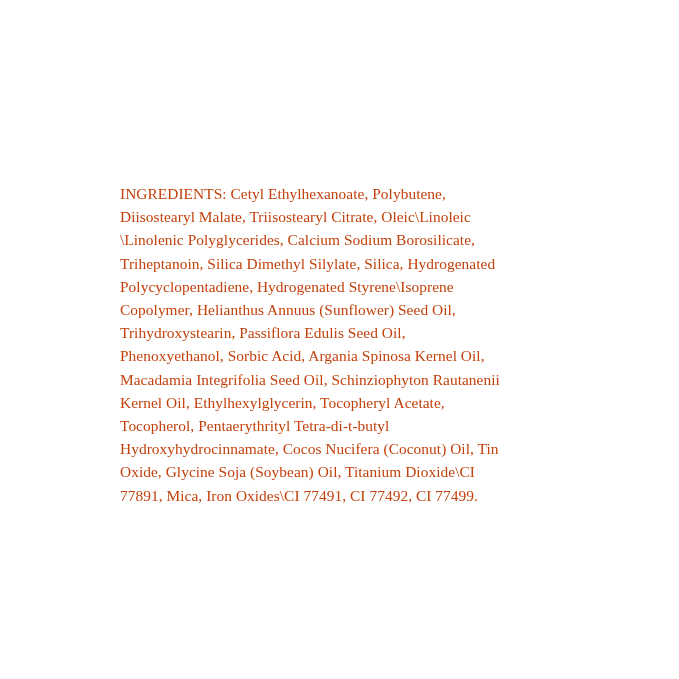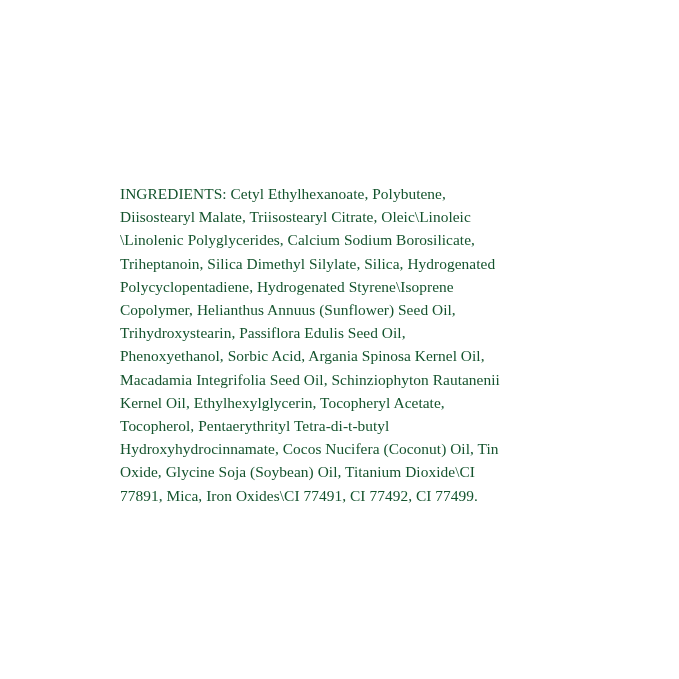--- a/index.html
+++ b/index.html
@@ -23,21 +23,21 @@
     position: absolute;
     left: 120px;
     top: 182px;
     width: 444px;
   }
   .ingredients-text {
     margin: 0;
     font-family: "Liberation Serif", serif;
     font-size: 15.4px;
     line-height: 23.2px;
-    color: #14532d;
+    color: #c2410c;
     text-align: left;
     letter-spacing: 0.05px;
     white-space: pre-wrap;
     word-break: normal;
   }
 </style>
 </head>
 <body>
 
 <div class="page">

